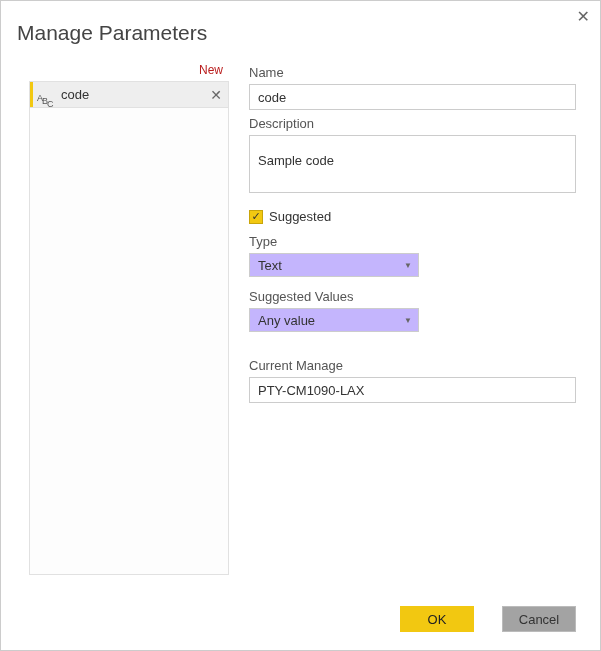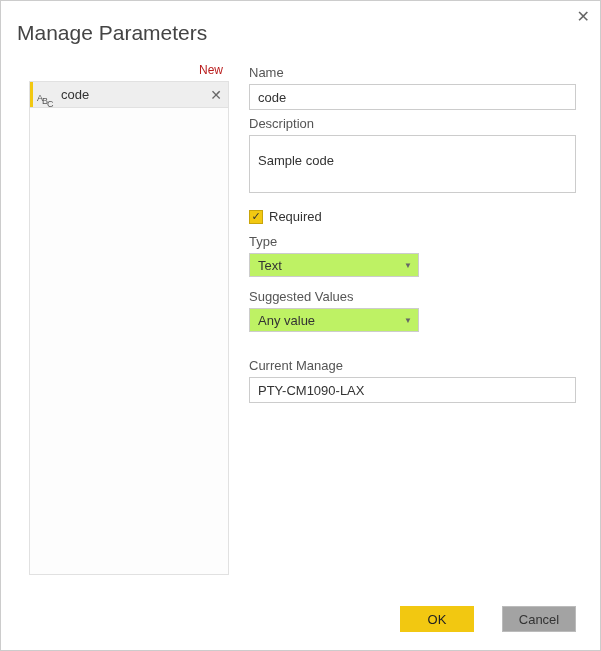--- a/index.html
+++ b/index.html
@@ -152,21 +152,21 @@
     width: 170px;
     height: 24px;
     border: 1px solid #ccc;
     display: flex;
     align-items: center;
     justify-content: space-between;
     padding: 0 6px 0 8px;
     font-size: 13px;
     color: #333;
     cursor: pointer;
-    background: #bef264;
+    background: #c4b5fd;
     margin-bottom: 6px;
   }
   .caret {
     font-size: 8px;
     color: #666;
   }
   .footer {
     position: absolute;
     bottom: 18px;
     right: 24px;
@@ -218,21 +218,21 @@
 
     <div class="right-col">
       <div class="field-label">Name</div>
       <input class="text-input" value="code" style="">
 
       <div class="field-label">Description</div>
       <textarea class="textarea" style="">Sample code</textarea>
 
       <div class="checkbox-row">
         <div class="checkbox">✓</div>
-        <span>Required</span>
+        <span>Suggested</span>
       </div>
 
       <div class="field-label">Type</div>
       <div class="select">
         <span>Text</span>
         <span class="caret">▼</span>
       </div>
 
       <div class="field-label">Suggested Values</div>
       <div class="select">

